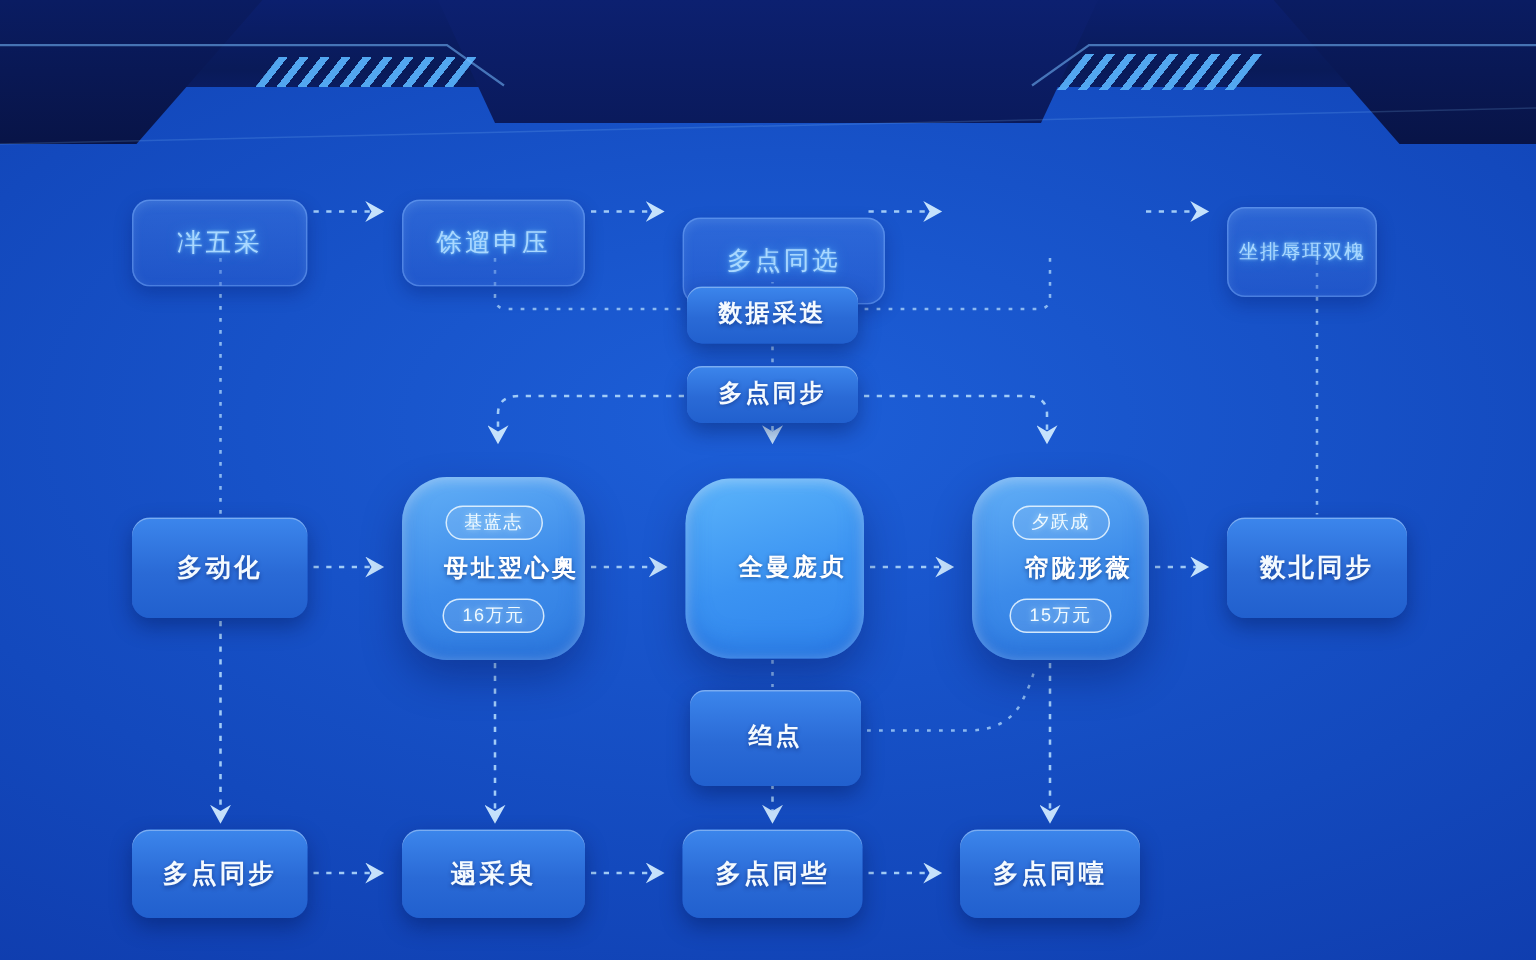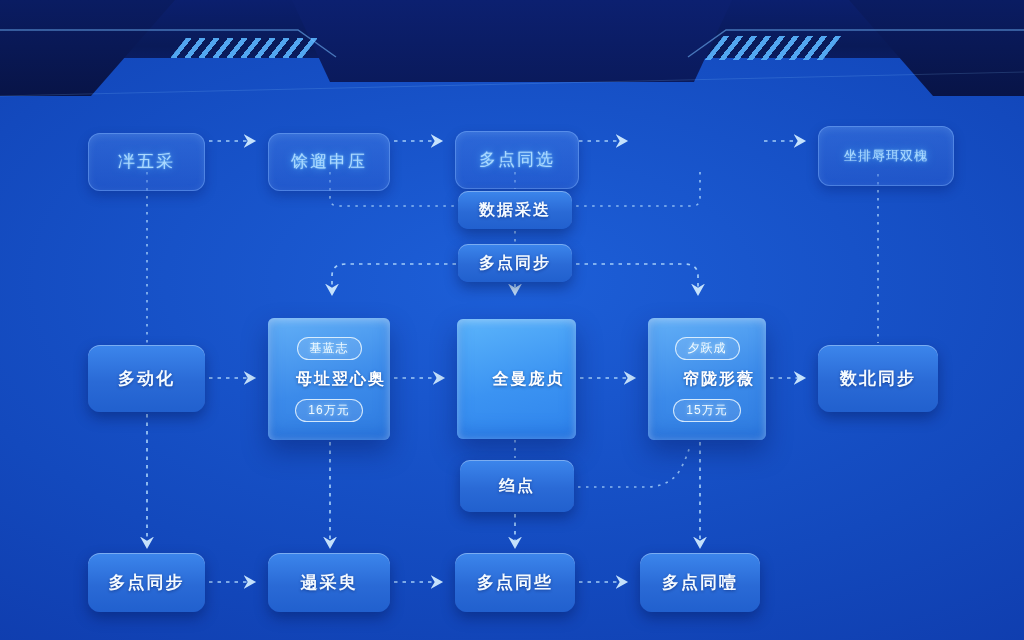--- a/index.html
+++ b/index.html
@@ -34,21 +34,21 @@
     color:#a9d8ff;font-size:17px;letter-spacing:2px;
     text-shadow:0 0 8px rgba(80,180,255,.95),0 0 2px rgba(170,225,255,.9);margin-top:21px;}
   .glass.small-text{font-size:13px;letter-spacing:1px;}
   .solid{
     background:linear-gradient(180deg,#3c86ec 0%,#2a6ad6 55%,#2160ce 100%);
     box-shadow:0 6px 14px rgba(3,15,70,.38),inset 0 1px 0 rgba(255,255,255,.32);
     color:#f4faff;font-size:17px;letter-spacing:2px;font-weight:600;
     text-shadow:0 1px 3px rgba(0,20,80,.45);}
   .pill{border-radius:10px;font-size:16px;justify-content:center;}
   .squircle{position:absolute;display:flex;flex-direction:column;align-items:center;justify-content:center;
-    gap:9px;border-radius:6px;
+    gap:9px;border-radius:30px;
     background:linear-gradient(165deg,#63b0f7 0%,#3c8bea 55%,#2f7ce0 100%);
     box-shadow:0 12px 26px rgba(4,20,90,.38),inset 0 2px 9px rgba(255,255,255,.38),inset 0 -8px 16px rgba(22,84,196,.38);}
   .squircle.bright{background:linear-gradient(165deg,#5cb5fb 0%,#3b93f2 55%,#2f84ec 100%);}
   .chip{border:1.5px solid rgba(236,248,255,.85);border-radius:13px;padding:2px 12px;
     color:#f0faff;font-size:12px;letter-spacing:1px;background:rgba(255,255,255,.10);
     text-shadow:0 0 4px rgba(200,240,255,.8);}
   .sq-main{color:#ffffff;font-size:16px;font-weight:700;letter-spacing:2px;
     text-shadow:0 1px 3px rgba(0,25,90,.5);margin-left:24px;}
   
   svg.wires{position:absolute;left:0;top:0;pointer-events:none;}
@@ -114,24 +114,24 @@
 
     <path class="c-line" d="M578 487 H645 Q670 487 680 470 Q686 459 689 449"></path>
   </svg>
 
   <div class="node glass" style="left:88px;top:112px;width:117px;height:58px">
     <span>冸五采</span>
     </div>
   <div class="node glass" style="left:268px;top:112px;width:122px;height:58px">
     <span>馀遛申压</span>
     </div>
-  <div class="node glass" style="left:455px;top:110px;width:124px;height:58px">
+  <div class="node glass" style="left:455px;top:124px;width:135px;height:58px">
     <span>多点同选</span>
     </div>
-  <div class="node glass small-text" style="left:818px;top:105px;width:136px;height:60px">
+  <div class="node glass small-text" style="left:818px;top:117px;width:100px;height:60px">
     <span>坐排辱珥双槐</span>
     </div>
 
   <div class="node solid pill" style="left:458px;top:191px;width:114px;height:38px">
     <span></span>
     <span>数据采迭</span>
     </div>
   <div class="node solid pill" style="left:458px;top:244px;width:114px;height:38px">
     <span>多点同步</span>
     </div>
@@ -153,21 +153,21 @@
   <div class="squircle" style="left:648px;top:318px;width:118px;height:122px">
     <span class="chip">夕跃成</span>
     <span class="sq-main">帘陇形薇</span>
     <span class="chip">15万元</span>
   </div>
 
   <div class="node solid" style="left:818px;top:345px;width:120px;height:67px">
     <span>数北同步</span>
     </div>
 
-  <div class="node solid pill" style="left:460px;top:460px;width:114px;height:52px">
+  <div class="node solid pill" style="left:460px;top:460px;width:114px;height:64px">
     <span>绉点</span>
     </div>
 
   <div class="node solid" style="left:88px;top:553px;width:117px;height:59px">
     <span>多点同步</span>
     </div>
   <div class="node solid" style="left:268px;top:553px;width:122px;height:59px">
     <span>遢采臾</span>
     </div>
   <div class="node solid" style="left:455px;top:553px;width:120px;height:59px">

